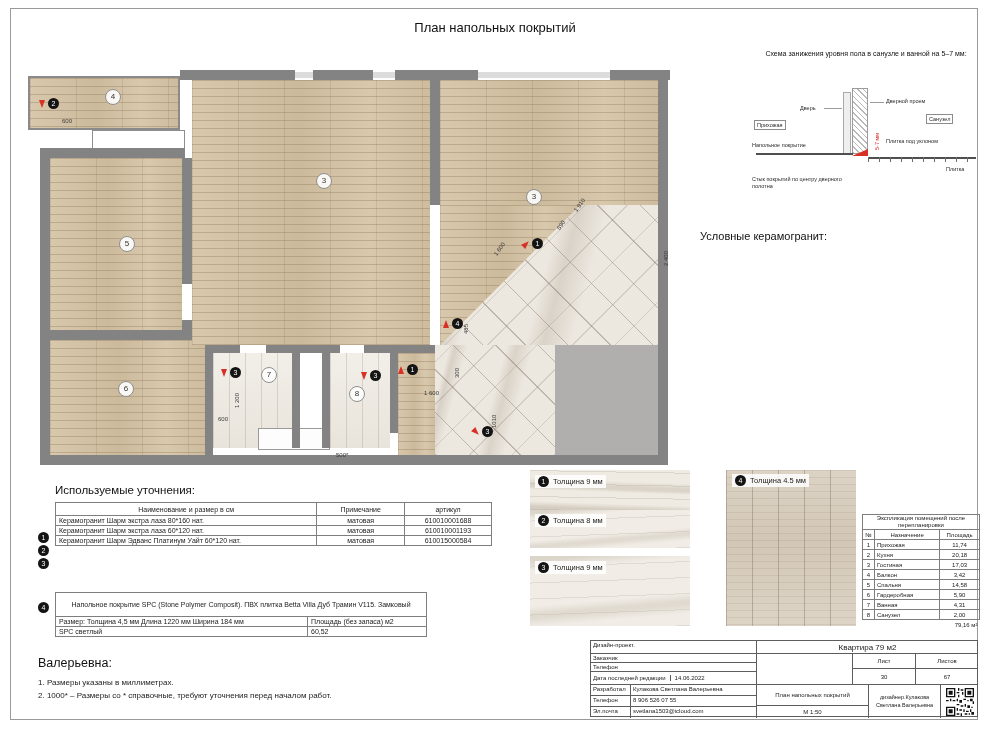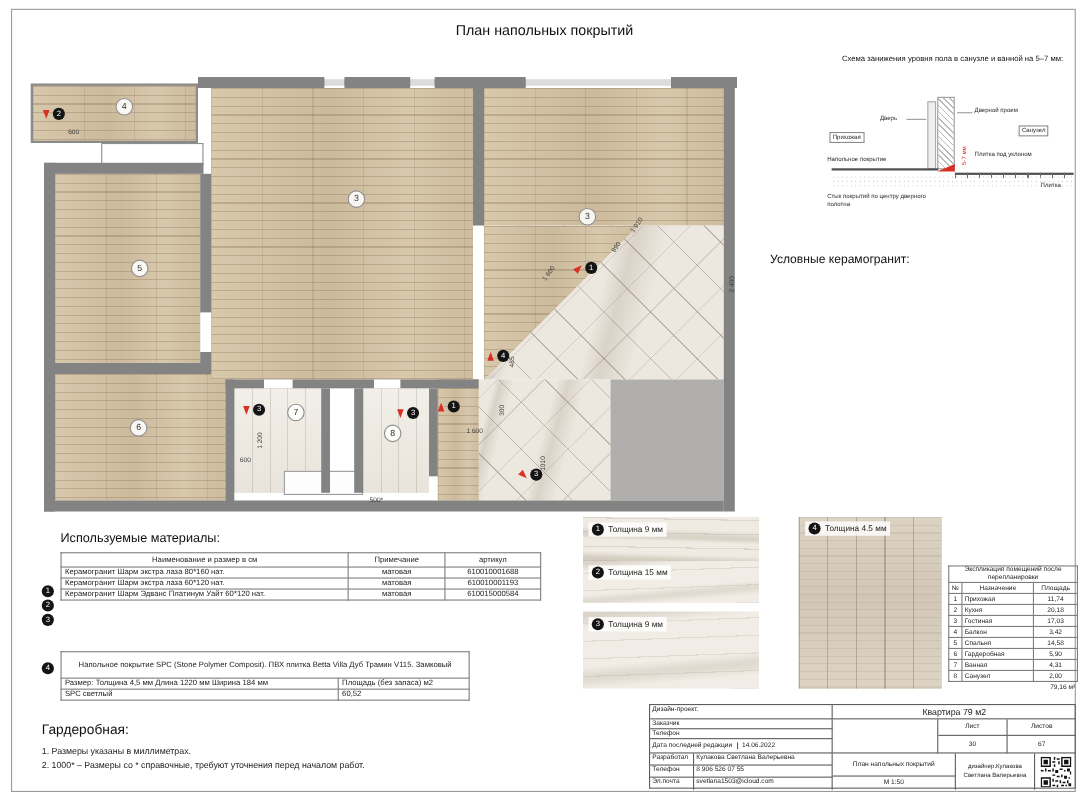--- a/index.html
+++ b/index.html
@@ -237,37 +237,37 @@
 
 <div class="abs marbleA" style="left:530px;top:470px;width:160px;height:40px;">
   <div class="sw-label" style="margin:5px 0 0 5px;">
     <span class="bnum">1</span>
     <span>Толщина 9 мм</span>
   </div>
 </div>
 <div class="abs marbleB" style="left:530px;top:510px;width:160px;height:38px;">
   <div class="sw-label" style="margin:4px 0 0 5px;">
     <span class="bnum">2</span>
-    <span>Толщина 15 мм</span>
+    <span>Толщина 8 мм</span>
   </div>
 </div>
 <div class="abs marbleB" style="left:530px;top:556px;width:160px;height:70px;">
   <div class="sw-label" style="margin:5px 0 0 5px;">
     <span class="bnum">3</span>
     <span>Толщина 9 мм</span>
   </div>
 </div>
 <div class="abs woodsw" style="left:726px;top:470px;width:130px;height:156px;">
   <div class="sw-label" style="margin:4px 0 0 6px;">
     <span class="bnum">4</span>
     <span>Толщина 4.5 мм</span>
   </div>
 </div>
 
-<div class="abs sec-heading" style="left:55px;top:484px;">Используемые материалы:</div>
+<div class="abs sec-heading" style="left:55px;top:484px;">Используемые уточнения:</div>
 
 <div class="abs" style="left:38px;top:502px;">
   <span class="abs bnum" style="left:0;top:30px;">1</span>
   <span class="abs bnum" style="left:0;top:43px;">2</span>
   <span class="abs bnum" style="left:0;top:56px;">3</span>
   <table class="mtbl" style="margin-left:17px;width:437px;">
     <tbody>
     <tr>
       <td class="hdr" style="width:262px;">Наименование и размер в см</td>
       <td class="hdr" style="width:88px;">Примечание</td>
@@ -304,21 +304,21 @@
       <td>Площадь (без запаса) м2</td>
     </tr>
     <tr>
       <td>SPC светлый</td>
       <td>60,52</td>
     </tr>
   </tbody>
     </table>
 </div>
 
-<div class="abs notes-heading" style="left:38px;top:656px;">Гардеробная:</div>
+<div class="abs notes-heading" style="left:38px;top:656px;">Валерьевна:</div>
 <div class="abs note-line" style="left:38px;top:678px;">1. Размеры указаны в миллиметрах.</div>
 <div class="abs note-line" style="left:38px;top:691px;">2. 1000* – Размеры со * справочные, требуют уточнения перед началом работ.</div>
 
 <div class="abs" style="left:862px;top:514px;">
   <table class="etbl" style="width:118px;">
     <tbody>
         <tr>
           <td class="t" colspan="3">Экспликация помещений после перепланировки</td>
         </tr>
     <tr>

